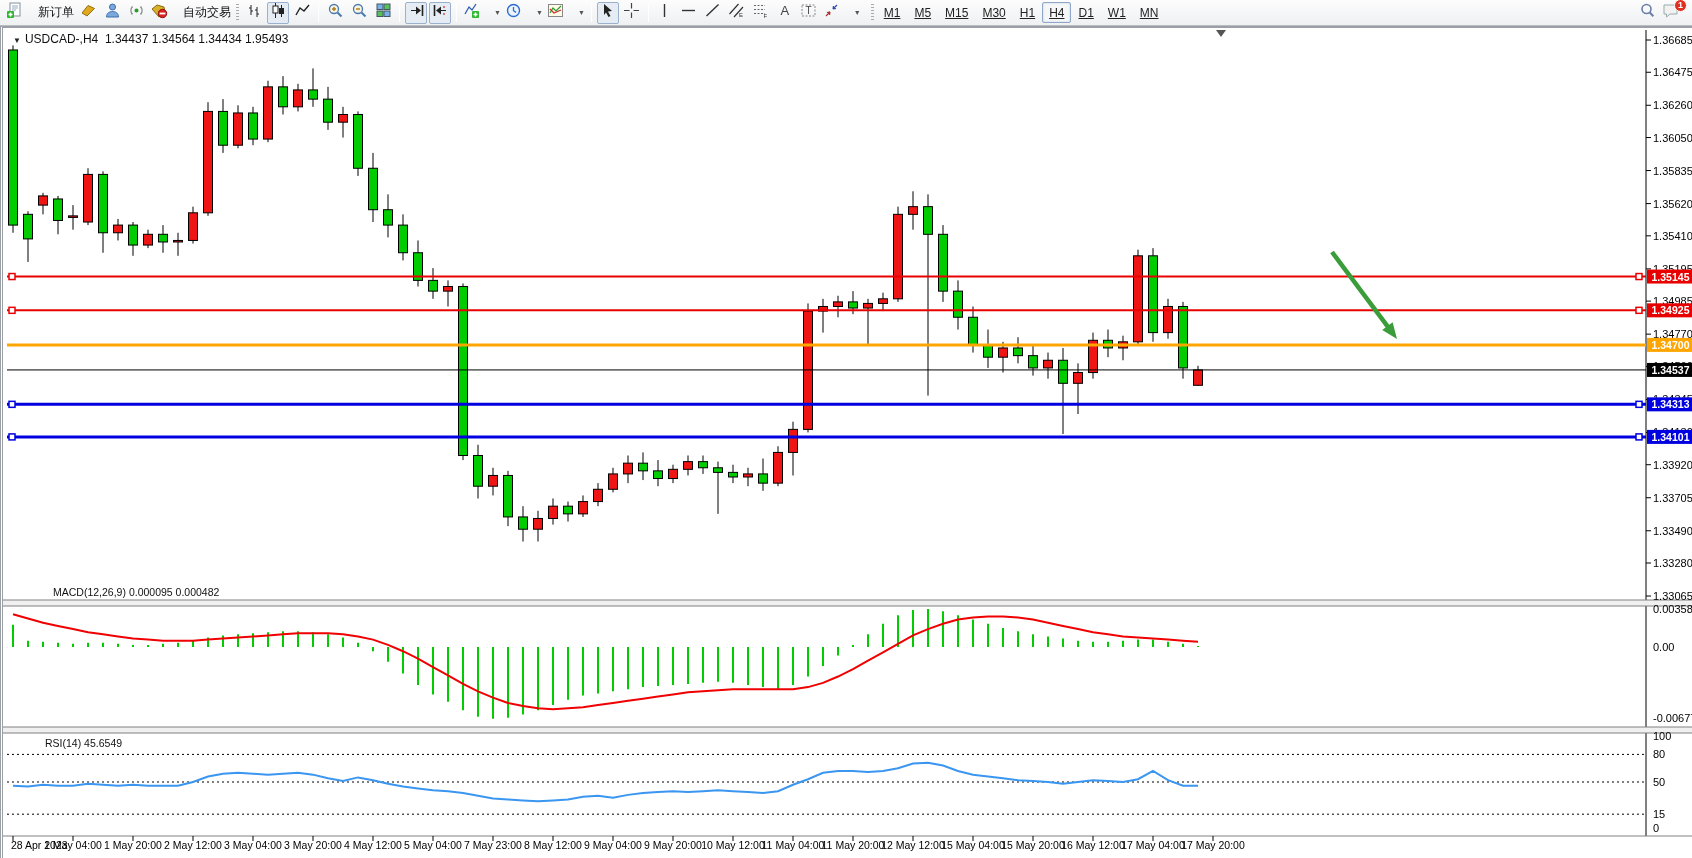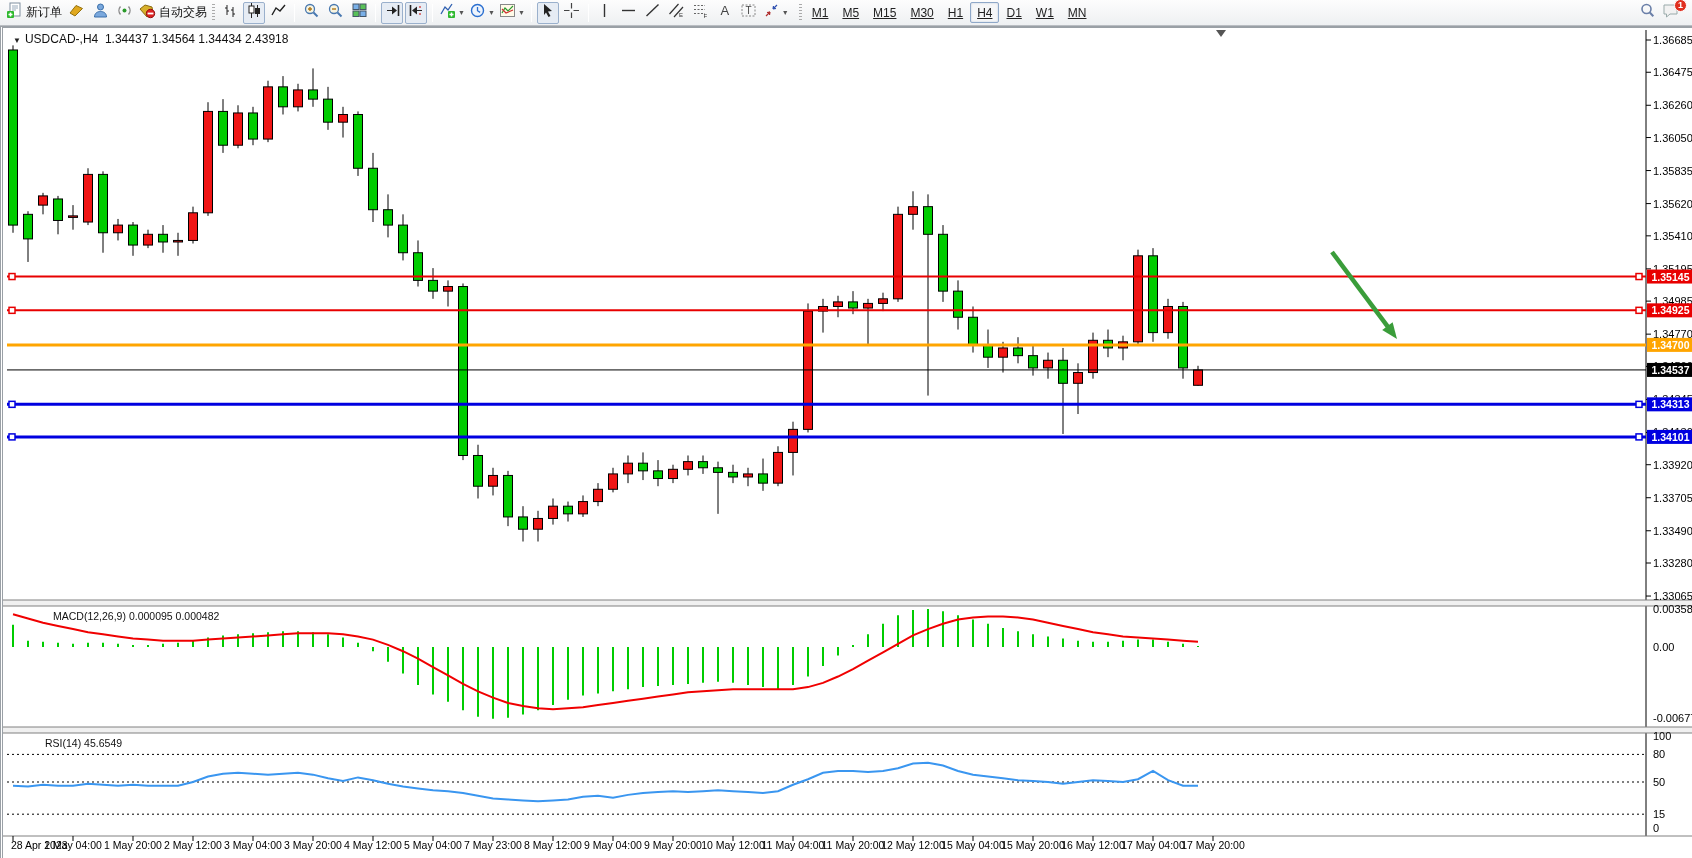--- a/index.html
+++ b/index.html
@@ -4,41 +4,41 @@
 <style>
   * { box-sizing: border-box; margin: 0; padding: 0; }
   html,body { width:1692px; height:858px; overflow:hidden; background:#fff;
     font-family:"Liberation Sans", sans-serif; }
   
   #toolbar { position:absolute; left:0; top:0; width:1692px; height:26px;
     background:linear-gradient(#fdfdfd,#eef0f2); border-bottom:1px solid #b9bdc2;
     display:flex; align-items:center; padding:0 4px; z-index:20; }
   .tbtn { display:inline-flex; align-items:center; justify-content:center;
     min-width:22px; height:22px; margin:13px 1px; border:1px solid transparent;
-    border-radius:2px; cursor:default; }
+    border-radius:2px; cursor:default;gap:12px; }
   .tbtn.pressed { background:#e6ecf4; border:1px solid #9ab0cc; }
   .tbtn .lbl { font-size:12px; color:#111; margin-left:3px; white-space:nowrap; }
   .caret { font-size:7px; color:#555; margin-left:2px; }
   .tsep { width:1px; height:18px; background:#c3c7cc; border-right:1px solid #fff; margin:0 4px; }
   .tgrip { width:3px; height:18px; margin:0 3px;
     background:repeating-linear-gradient(#aaa 0 1px, transparent 1px 3px); }
   .tfbtn { font-size:12px; color:#222; padding:3px 6px; height:21px; display:flex;
     align-items:center; border:1px solid transparent; border-radius:2px;text-decoration:underline; }
   .tfbtn.pressed { background:#f6f7f8; border:1px solid #8fa8c8; box-shadow:inset 0 0 2px #bcc8d8; }
   #tb-right { margin-left:auto; display:flex; align-items:center; }
   .badge-red { position:absolute; top:-4px; right:-6px; background:#e03020; color:#fff;
     font-size:9px; font-weight:bold; width:13px; height:13px; border-radius:7px;
     display:flex; align-items:center; justify-content:center; border:1px solid #fff; }
   
   #chartwin { position:absolute; left:0; top:26px; width:1692px; height:832px;
     background:#fff; border-left:3px double #9aa0a6; border-top:2px solid #9aa0a6; }
   #title { position:absolute; left:10px; top:4px; font-size:12px; color:#111; z-index:5; }
   #title .tri { font-size:8px; color:#222; margin-right:4px; }
   #macd-label, #rsi-label { position:absolute; left:6px; font-size:10.5px; color:#111; z-index:5; }
-  #macd-label { top:582px;padding-left:44px; }
+  #macd-label { top:558px;padding-left:44px; }
   #rsi-label  { top:709px;padding-left:36px; }
   svg text { font-family:"Liberation Sans", sans-serif; }
 </style>
 </head>
 <body>
 
 <div id="toolbar">
   <div class="tbtn">
     <span>
       <svg width="17" height="17">
@@ -234,21 +234,21 @@
       <span><svg width="18" height="17">
             <path d="M2 3h13v9H8l-3.5 3v-3H2z" fill="#f2f2f2" stroke="#9aa"></path>
           </svg></span>
       <span class="badge-red">1</span>
     </div>
   </div>
 </div>
 
 <div id="chartwin">
   <div id="title">
-    <span class="tri">▼</span><span>USDCAD-,H4</span>&nbsp;&nbsp;<span>1.34437 1.34564 1.34434 2.43918</span>
+    <span class="tri">▼</span><span>USDCAD-,H4</span>&nbsp;&nbsp;<span>1.34437 1.34564 1.34434 1.95493</span>
   </div>
   <div id="macd-label">
     <span>MACD(12,26,9)</span> <span>0.000095</span> <span>0.000482</span>
   </div>
   <div id="rsi-label">
     <span>RSI(14)</span> <span>45.6549</span>
   </div>
   <svg id="svg" width="1689" height="830">
       <line x1="1643" y1="2" x2="1643" y2="808" stroke="#000" stroke-width="1"></line>
       <rect x="0" y="572" width="1689" height="6" fill="#f0f0f0"></rect>

